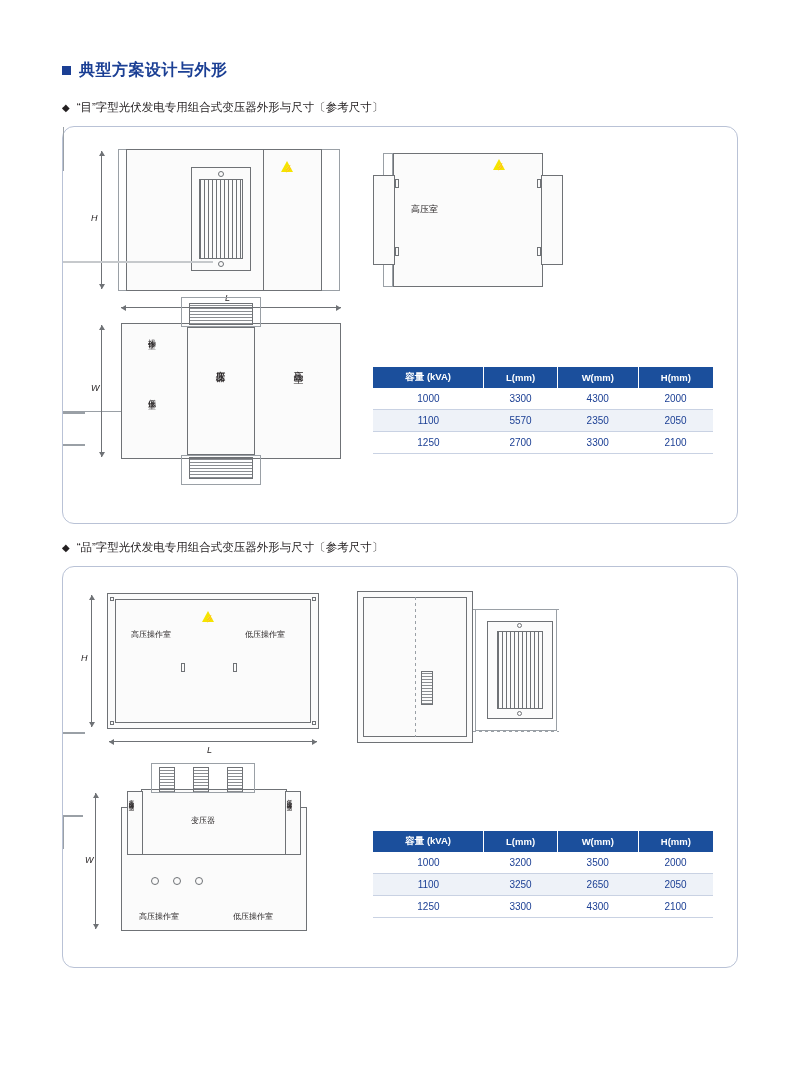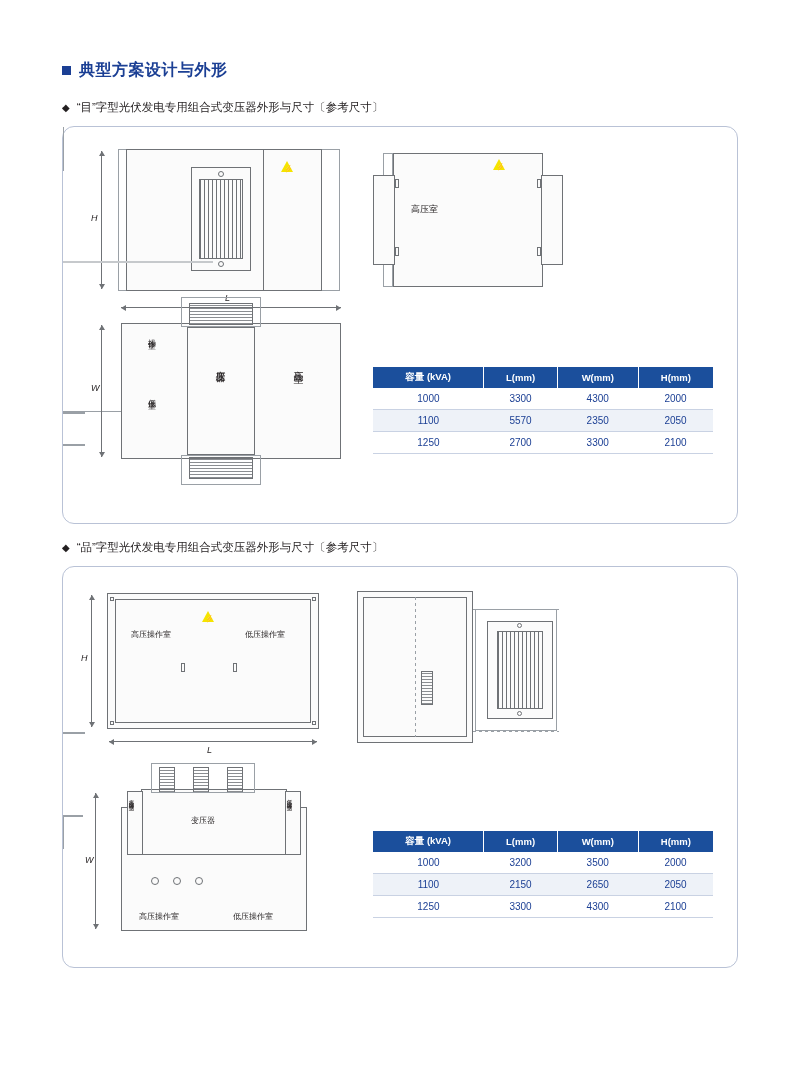--- a/index.html
+++ b/index.html
@@ -457,21 +457,21 @@
       </thead>
       <tbody>
         <tr class="odd">
           <td>1000</td>
           <td>3200</td>
           <td>3500</td>
           <td>2000</td>
         </tr>
         <tr class="even">
           <td>1100</td>
-          <td>2150</td>
+          <td>3250</td>
           <td>2650</td>
           <td>2050</td>
         </tr>
         <tr class="odd">
           <td>1250</td>
           <td>3300</td>
           <td>4300</td>
           <td>2100</td>
         </tr>
       </tbody>

